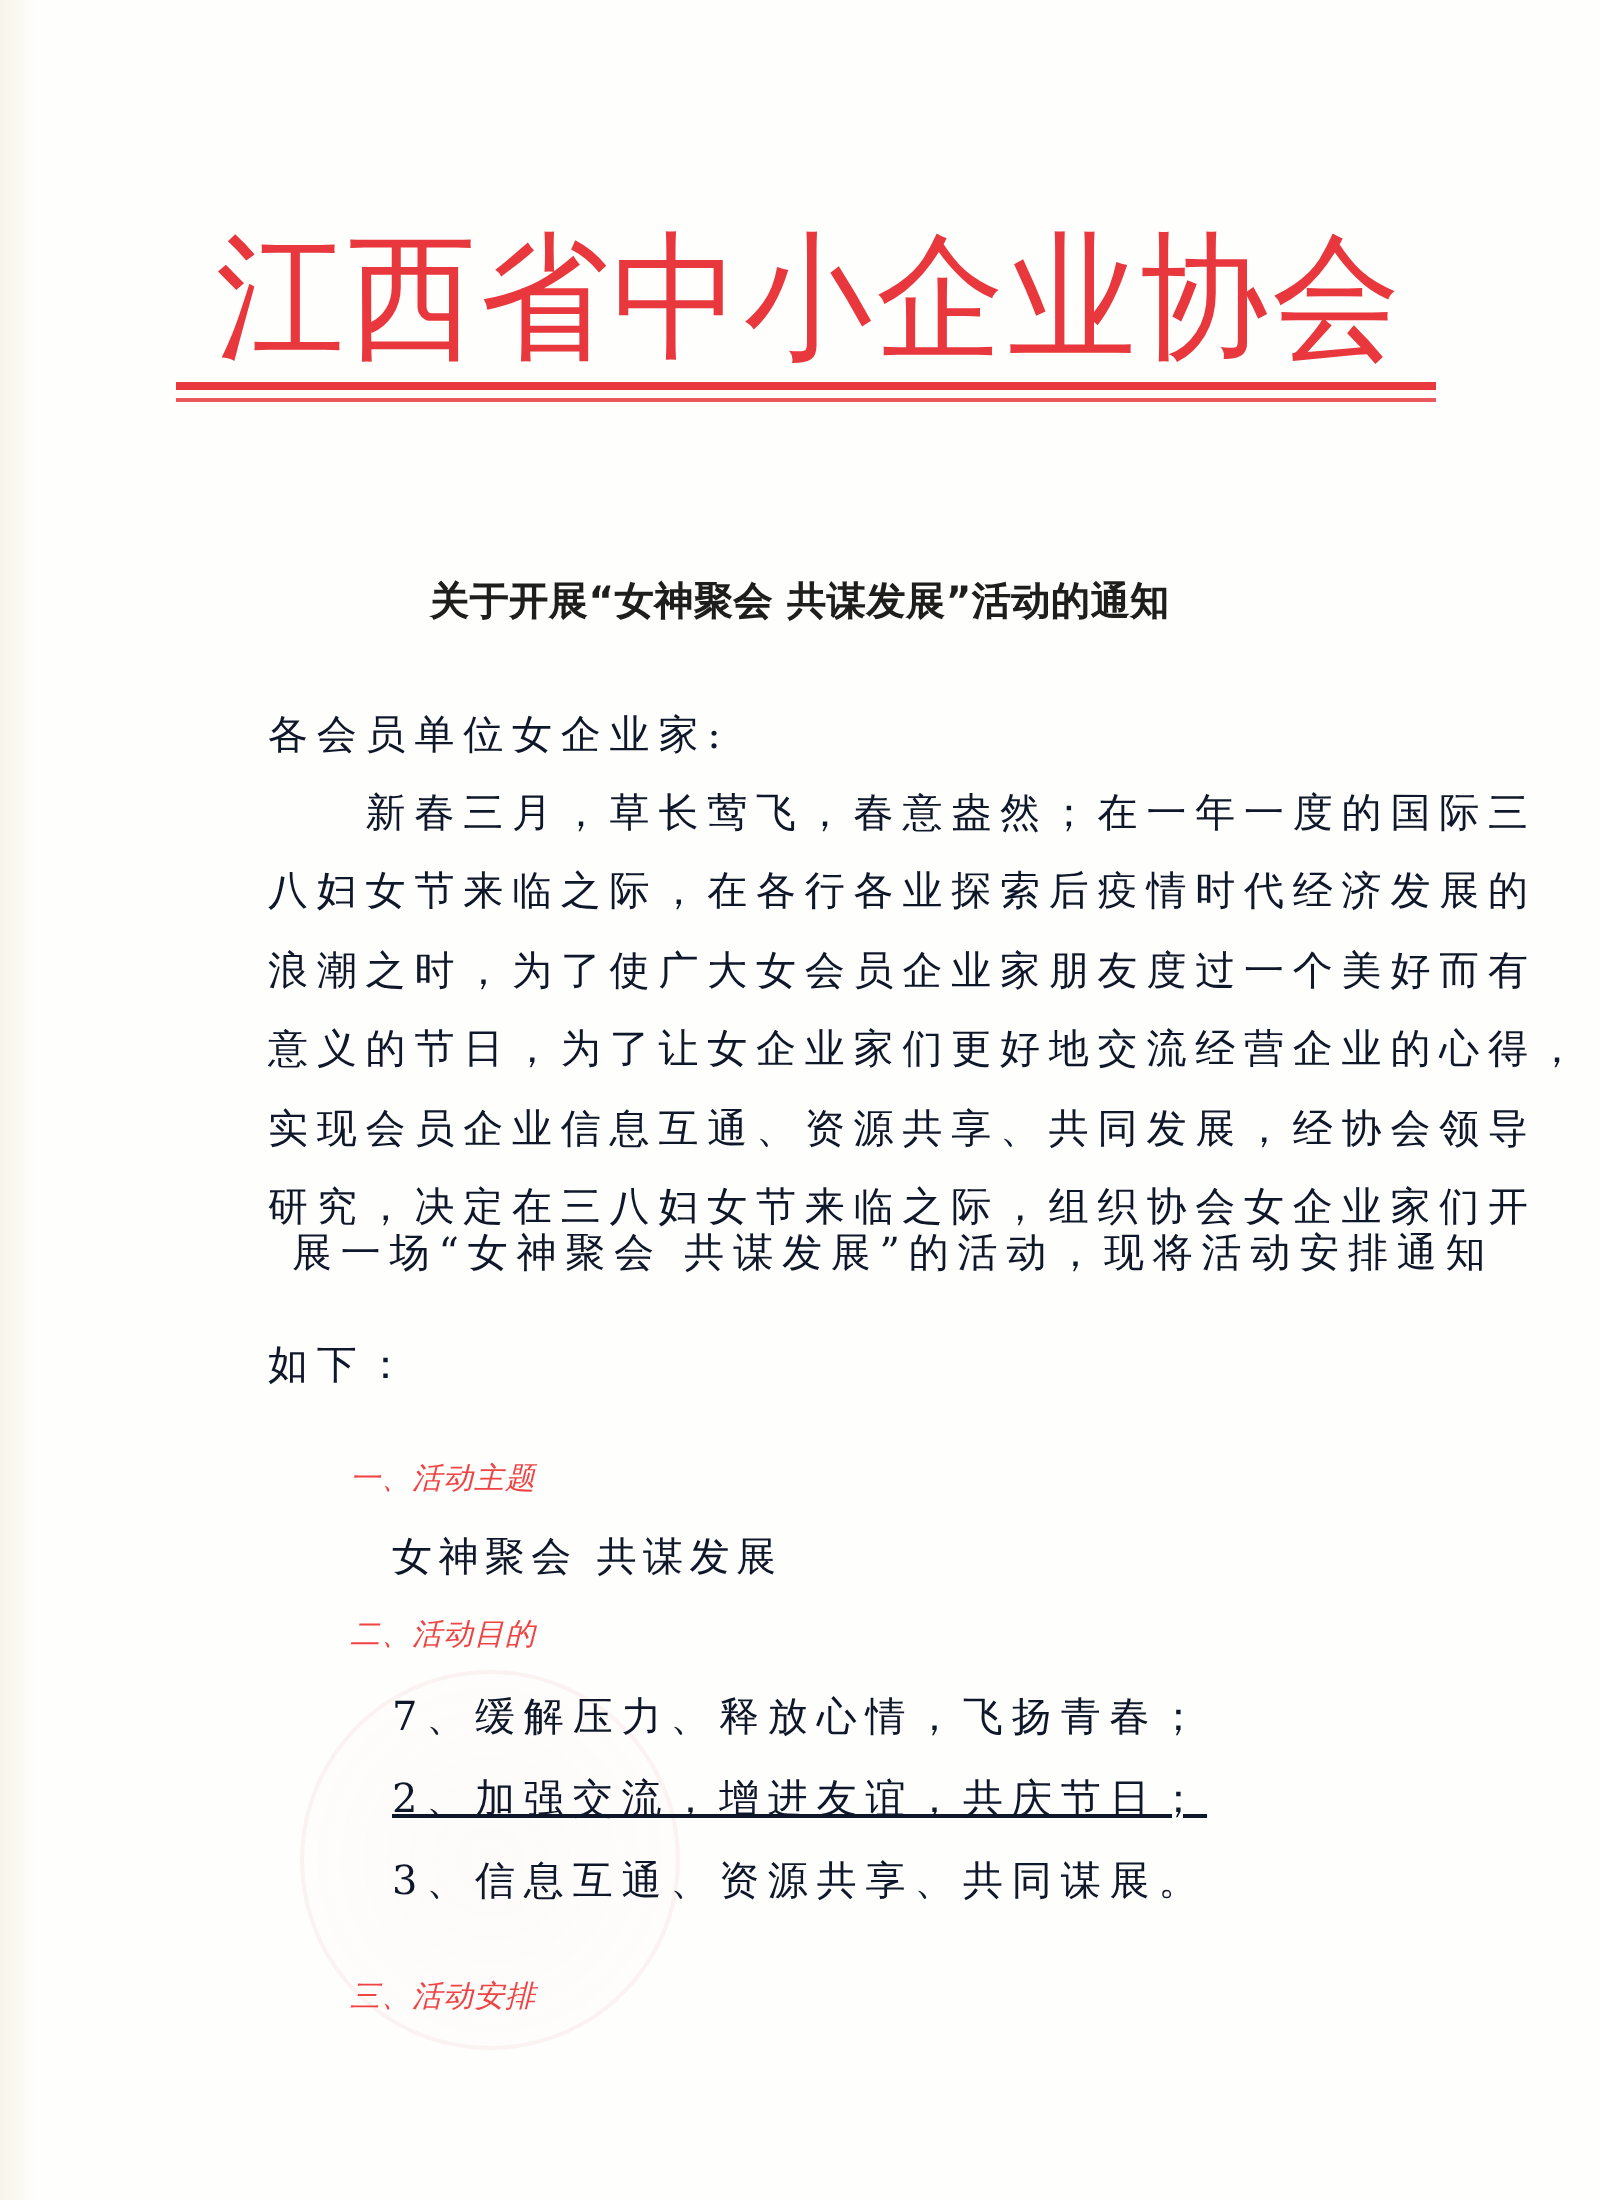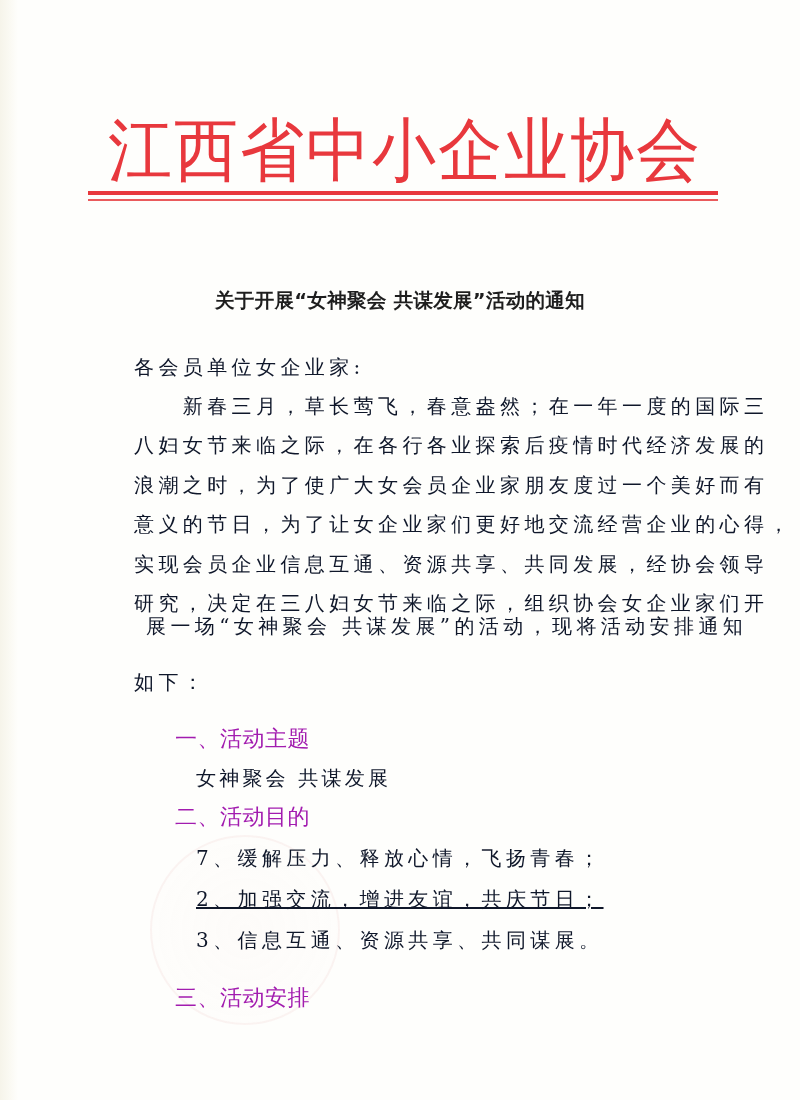--- a/index.html
+++ b/index.html
@@ -74,24 +74,25 @@
       font-family: "DejaVu Serif", "Liberation Serif", serif;
       font-size: 20px;
       line-height: 28px;
       letter-spacing: 4.4px;
       color: #0f172a;
     }
     .heading {
       position: absolute;
       white-space: pre;
       font-family: "DejaVu Sans", "Liberation Sans", sans-serif;
-      font-size: 22px;
+      font-size: 15px;
       line-height: 28px;
       letter-spacing: 0.5px;
-      color: #a21caf;
+      color: #ef4444;
+      font-style: italic;
     }
     .stamp-ghost {
       position: absolute;
       left: 150px;
       top: 835px;
       width: 190px;
       height: 190px;
       border-radius: 50%;
       border: 2px solid rgba(232, 170, 170, 0.12);
       background: radial-gradient(circle, rgba(240,200,200,0.05) 0%, rgba(240,200,200,0.02) 70%, rgba(255,255,255,0) 100%);

